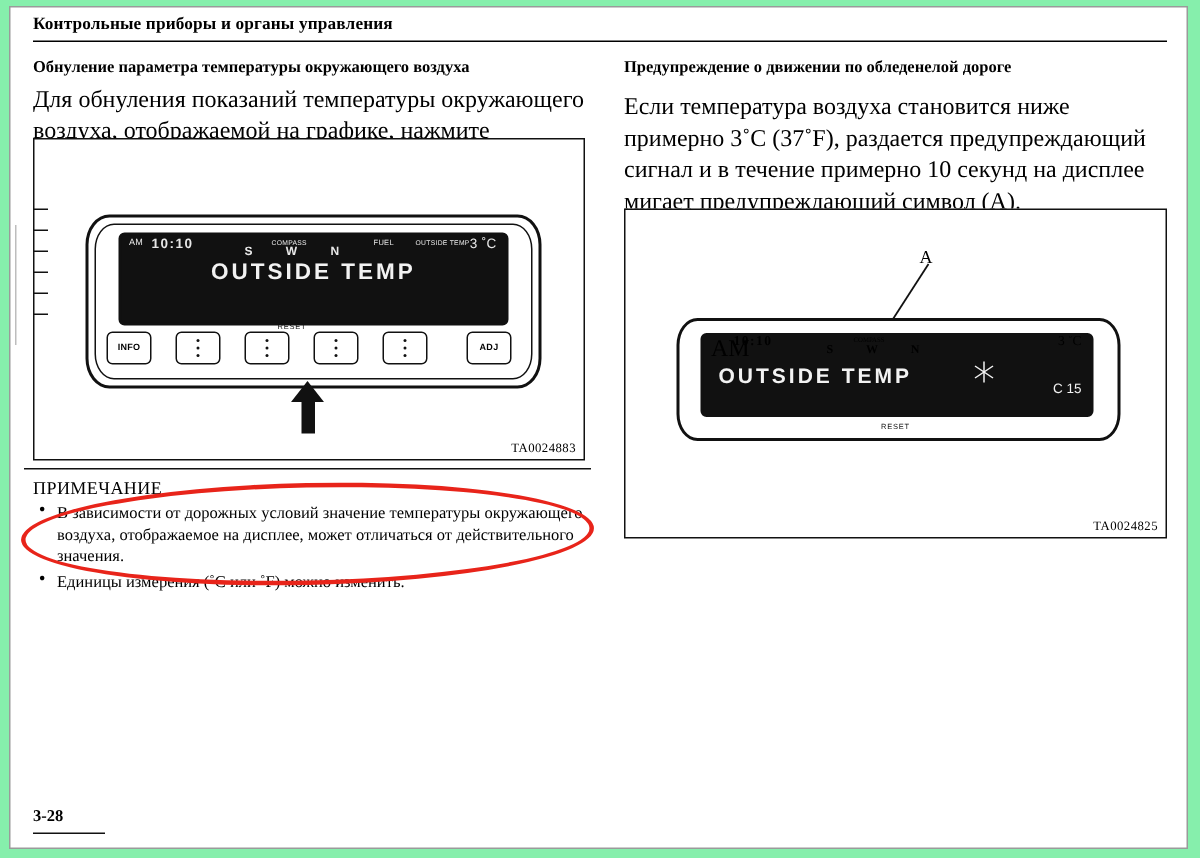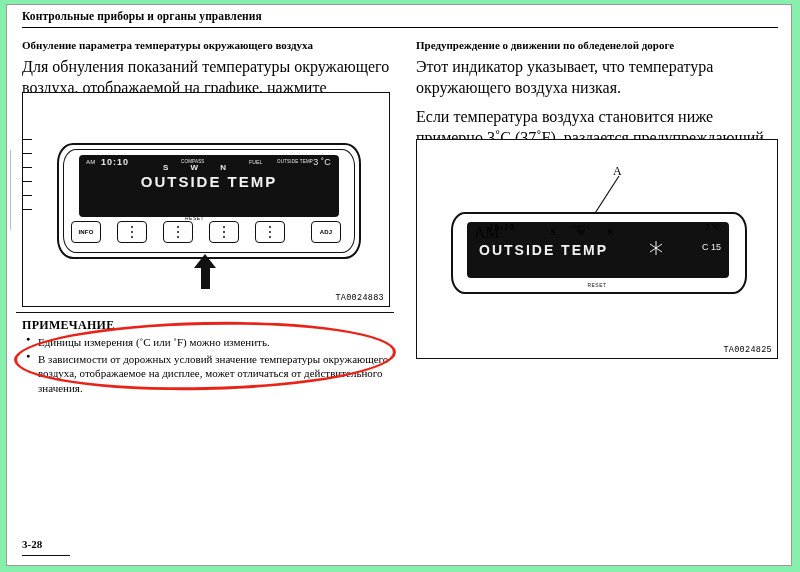--- a/index.html
+++ b/index.html
@@ -76,21 +76,21 @@
   }
   .fig-right{
     position:absolute;
     left:416px;top:139px;
     width:362px;height:220px;
   }
   .fig-code{
     position:absolute;
     right:5px;bottom:3px;
     font-size:8.5px;
-    font-family:Liberation Mono, monospace;
+    font-family:Liberation Serif, serif;
     letter-spacing:0.3px;
   }
 
   
   .cluster{
     position:absolute;
     left:34px;top:50px;
     width:300px;height:112px;
   }
   .cluster .shell{
@@ -237,21 +237,21 @@
   }
 
   
   .note{
     position:absolute;
     left:22px;top:318px;
     width:370px;
   }
   .note-title{
     font-size:12px;
-    font-weight:bold;
+    font-weight:normal;
     letter-spacing:0.3px;
     margin:0 0 2px 0;
   }
   .note ul{
     margin:0;
     padding-left:16px;
     list-style:none;
   }
   .note li{
     font-size:11px;
@@ -367,29 +367,28 @@
       <div class="head"></div>
     </div>
 
     <div class="fig-code">TA0024883</div>
   </div>
 
   <div class="note-rule"></div>
   <div class="note">
     <p class="note-title">ПРИМЕЧАНИЕ</p>
     <ul>
+      <li>В зависимости от дорожных условий значение температуры окружающего воздуха, отображаемое на дисплее, может отличаться от действительного значения.</li>
       <li>Единицы измерения (˚C или ˚F) можно изменить.</li>
-      <li>В зависимости от дорожных условий значение температуры окружающего воздуха, отображаемое на дисплее, может отличаться от действительного значения.</li>
     </ul>
   </div>
   <div class="red-ellipse"></div>
 
   <div class="col-right">
     <p class="sec-title">Предупреждение о движении по обледенелой дороге</p>
-    <p class="body-text">Этот индикатор указывает, что температура окружающего воздуха низкая.</p>
     <p class="body-text gap">Если температура воздуха становится ниже примерно 3˚C (37˚F), раздается предупреждающий сигнал и в течение примерно 10 секунд на дисплее мигает предупреждающий символ (A).</p>
   </div>
 
   <div class="fig fig-right">
     <div class="label-A">A</div>
     <div class="leader">
       <svg width="90" height="80" viewBox="0 0 90 80">
         <line x1="52" y1="6" x2="12" y2="68" stroke="#111" stroke-width="1.2"></line>
         <polygon points="12,68 18,58 22,64" fill="#111"></polygon>
       </svg>
@@ -399,21 +398,21 @@
       <div class="shell2"></div>
       <div class="screen2">
         <div class="lcdtop">
           <span class="lcd-am">AM</span>
           <span class="lcd-clock">10:10</span>
           <span class="lcd-compass-lbl">COMPASS</span>
           <span class="lcd-dir">S W N</span>
           <span class="lcd-temp">3 ˚C</span>
         </div>
         <div class="lcd-main" style="font-size:14px;top:18px;text-align:left;padding-left:10px;">OUTSIDE TEMP</div>
-        <div style="position:absolute;right:6px;top:18px;color:#f2f2f2;font-family:'Liberation Sans',sans-serif;font-size:9px;">C 15</div>
+        <div style="position:absolute;right:6px;top:30px;color:#f2f2f2;font-family:'Liberation Sans',sans-serif;font-size:9px;">C 15</div>
         <div class="snow-symbol">
           <svg width="26" height="20" viewBox="0 0 26 20">
             <g stroke="#f2f2f2" stroke-width="1" fill="none">
               <line x1="13" y1="3" x2="13" y2="17"></line>
               <line x1="7" y1="6" x2="19" y2="14"></line>
               <line x1="19" y1="6" x2="7" y2="14"></line>
             </g>
           </svg>
         </div>
       </div>

